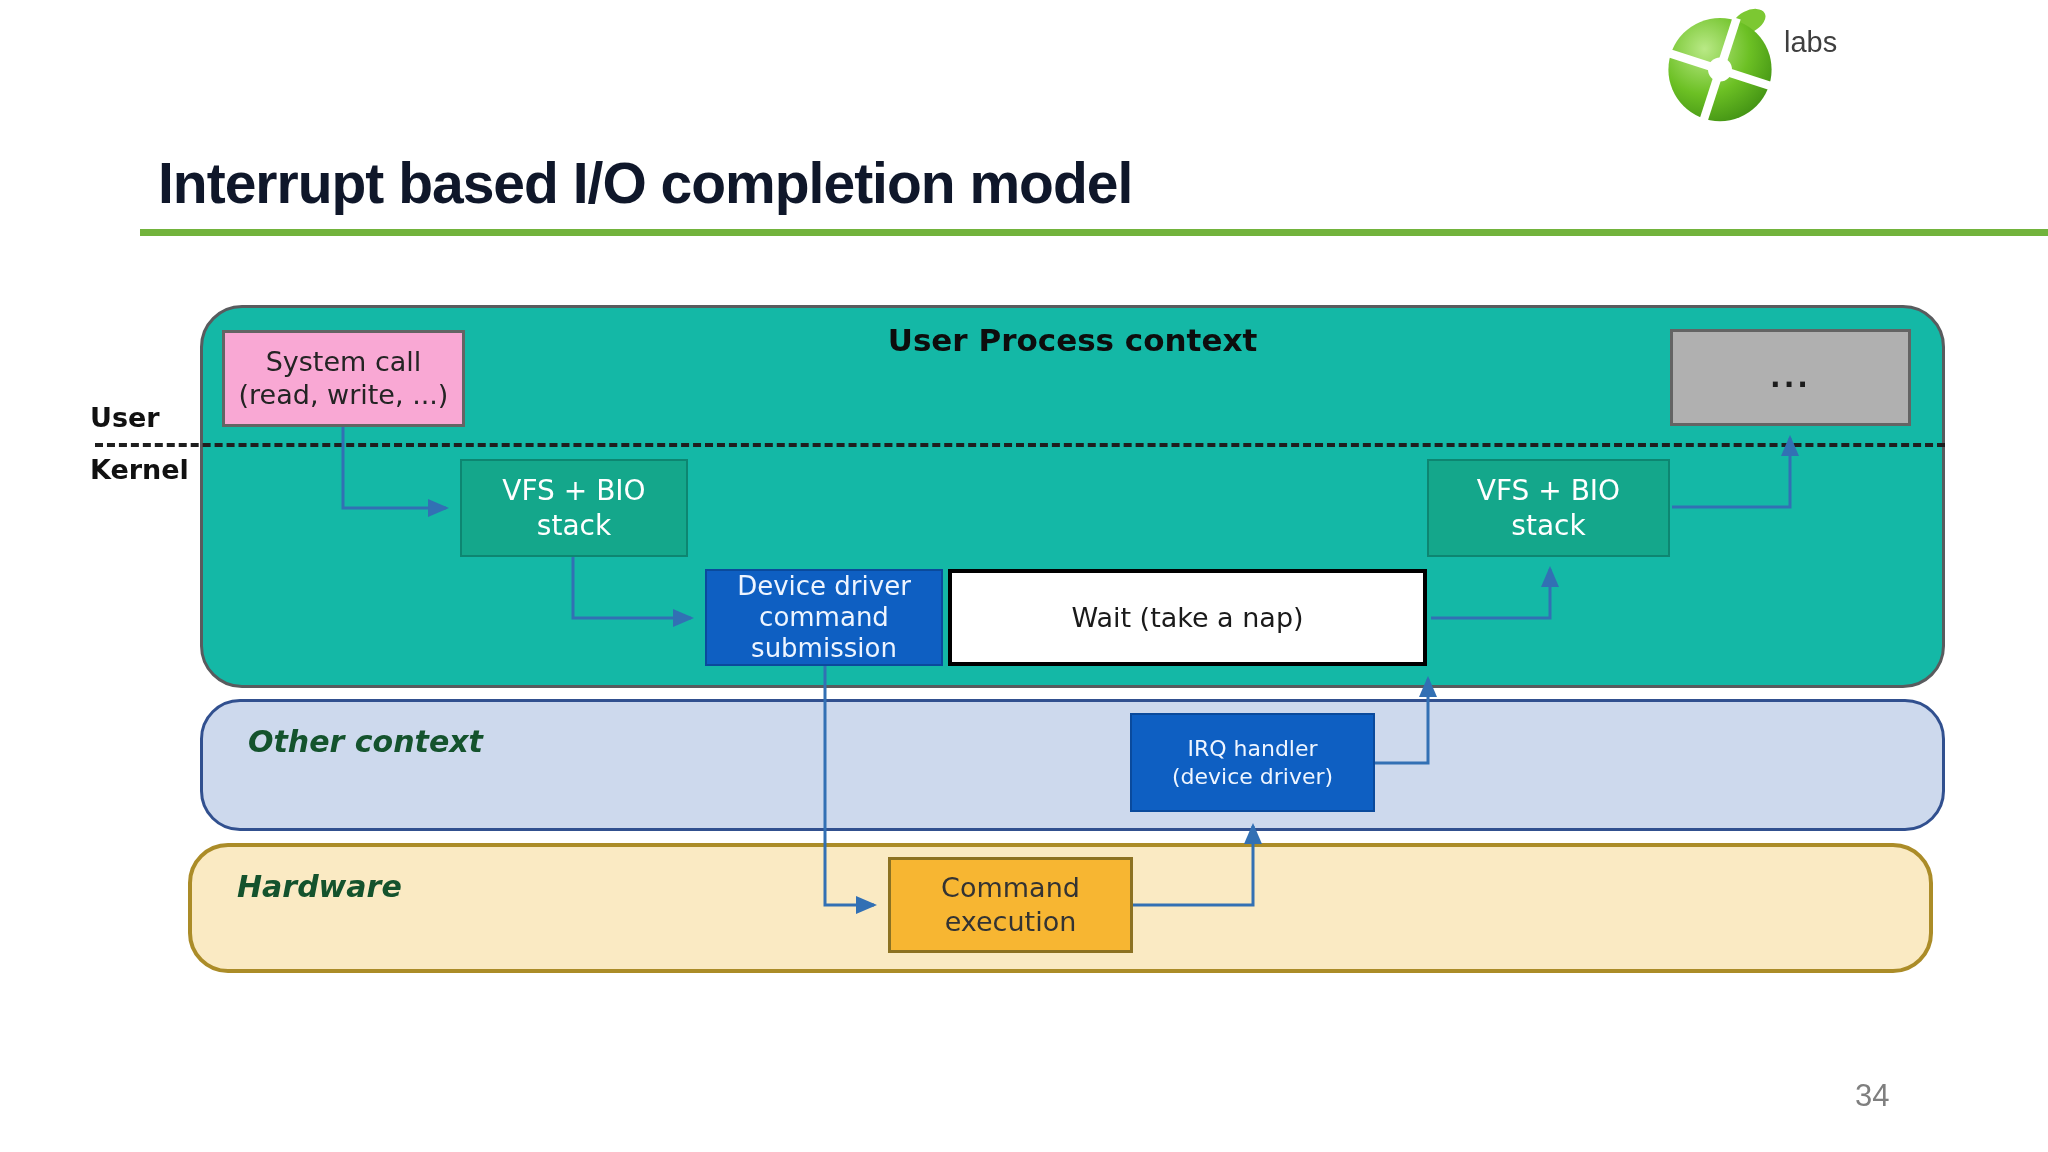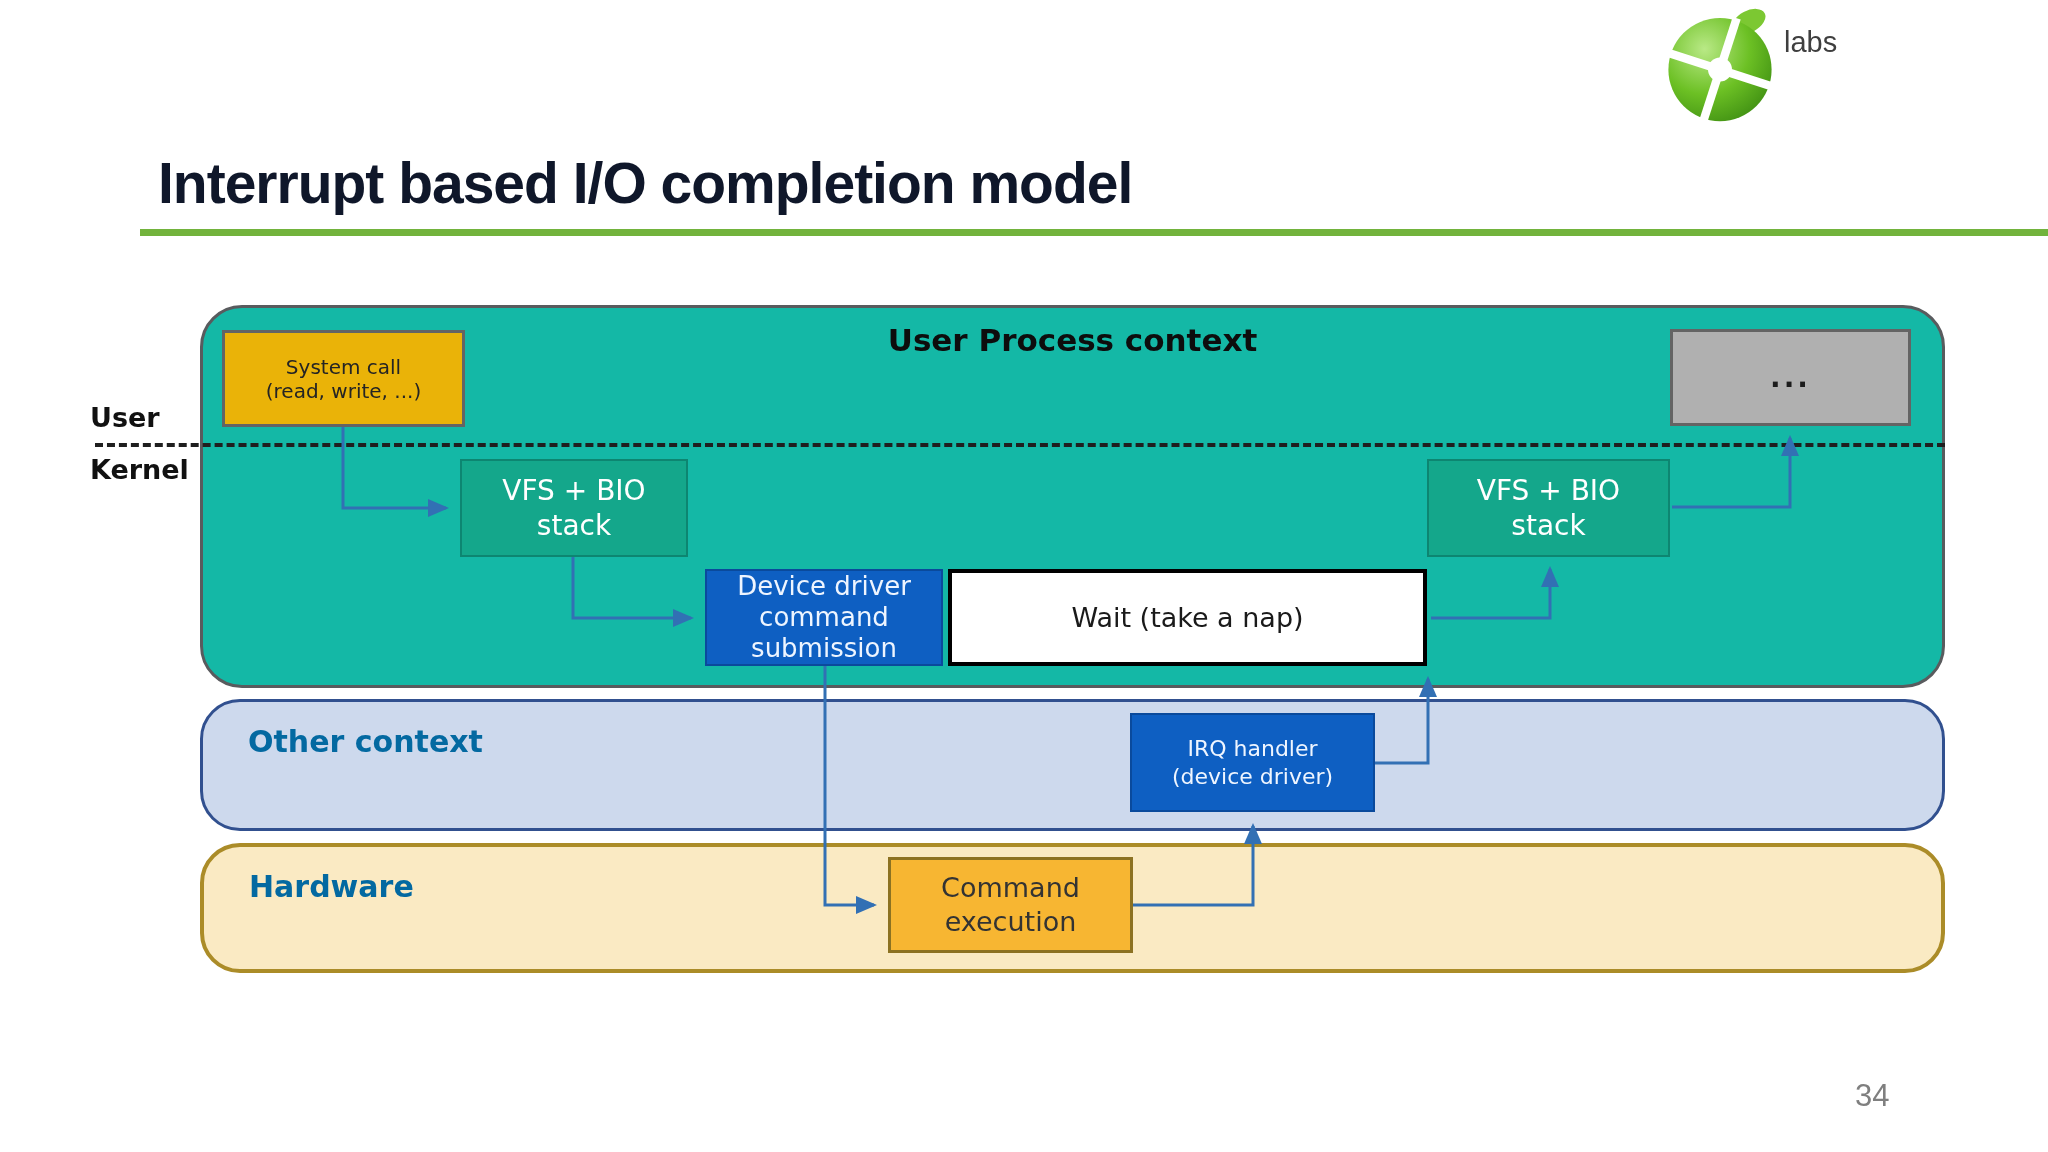--- a/index.html
+++ b/index.html
@@ -14,30 +14,30 @@
   .logo-text{display:flex;flex-direction:column;align-items:flex-end;margin-left:4px;margin-top:18px;}
   .logo-word{font-family:"Liberation Sans",sans-serif;font-size:66px;font-weight:bold;
              color:#3f3f3f;letter-spacing:-2px;line-height:1;}
   .logo-sub{font-family:"Liberation Sans",sans-serif;font-size:29px;color:#3f3f3f;line-height:1;margin-top:4px;}
   
   .band{position:absolute;box-sizing:border-box;}
   .band-user{left:200px;top:305px;width:1745px;height:383px;background:#14b8a6;
              border:3px solid #595b5e;border-radius:42px;}
   .band-other{left:200px;top:699px;width:1745px;height:132px;background:#cdd9ed;
               border:3px solid #31508f;border-radius:40px;}
-  .band-hw{left:200px;top:843px;width:1745px;height:130px;background:#faeac3;
+  .band-hw{left:188px;top:843px;width:1745px;height:130px;background:#faeac3;
            border:4px solid #ab8c28;border-radius:40px;}
   .band-title{position:absolute;left:0;right:0;top:14px;text-align:center;
               font-size:31px;font-weight:bold;color:#0d0d0d;}
-  .band-label{position:absolute;left:45px;top:22px;font-size:30px;font-weight:bold;color:#0369a1;}
+  .band-label{position:absolute;left:45px;top:22px;font-size:30px;font-weight:bold;color:#14532d;font-style:italic;}
   
   .node{position:absolute;display:flex;align-items:center;justify-content:center;
         text-align:center;white-space:pre-line;box-sizing:border-box;}
-  .node-syscall{left:222px;top:330px;width:243px;height:97px;background:#eab308;
-                border:3px solid #646464;font-size:20px;color:#242424;line-height:1.2;}
+  .node-syscall{left:222px;top:330px;width:243px;height:97px;background:#f9a8d4;
+                border:3px solid #646464;font-size:27px;color:#242424;line-height:1.2;}
   .node-ellipsis{left:1670px;top:329px;width:241px;height:97px;background:#b0b0b0;
                  border:3px solid #646464;font-size:28px;font-weight:bold;color:#1c1c1c;letter-spacing:3px;}
   .node-vfs{background:#14a78b;border:2px solid #0d8671;color:#ffffff;font-size:28px;line-height:1.25;}
   .node-vfs-left{left:460px;top:459px;width:228px;height:98px;}
   .node-vfs-right{left:1427px;top:459px;width:243px;height:98px;}
   .node-blue{background:#0e5fc2;border:2px solid #0a4a9c;color:#eef5ff;}
   .node-device{left:705px;top:569px;width:238px;height:97px;font-size:26px;line-height:1.18;}
   .node-wait{left:948px;top:569px;width:479px;height:97px;background:#ffffff;
              border:4px solid #000000;color:#1a1a1a;font-size:27px;}
   .node-irq{left:1130px;top:713px;width:245px;height:99px;font-size:22px;line-height:1.25;}

